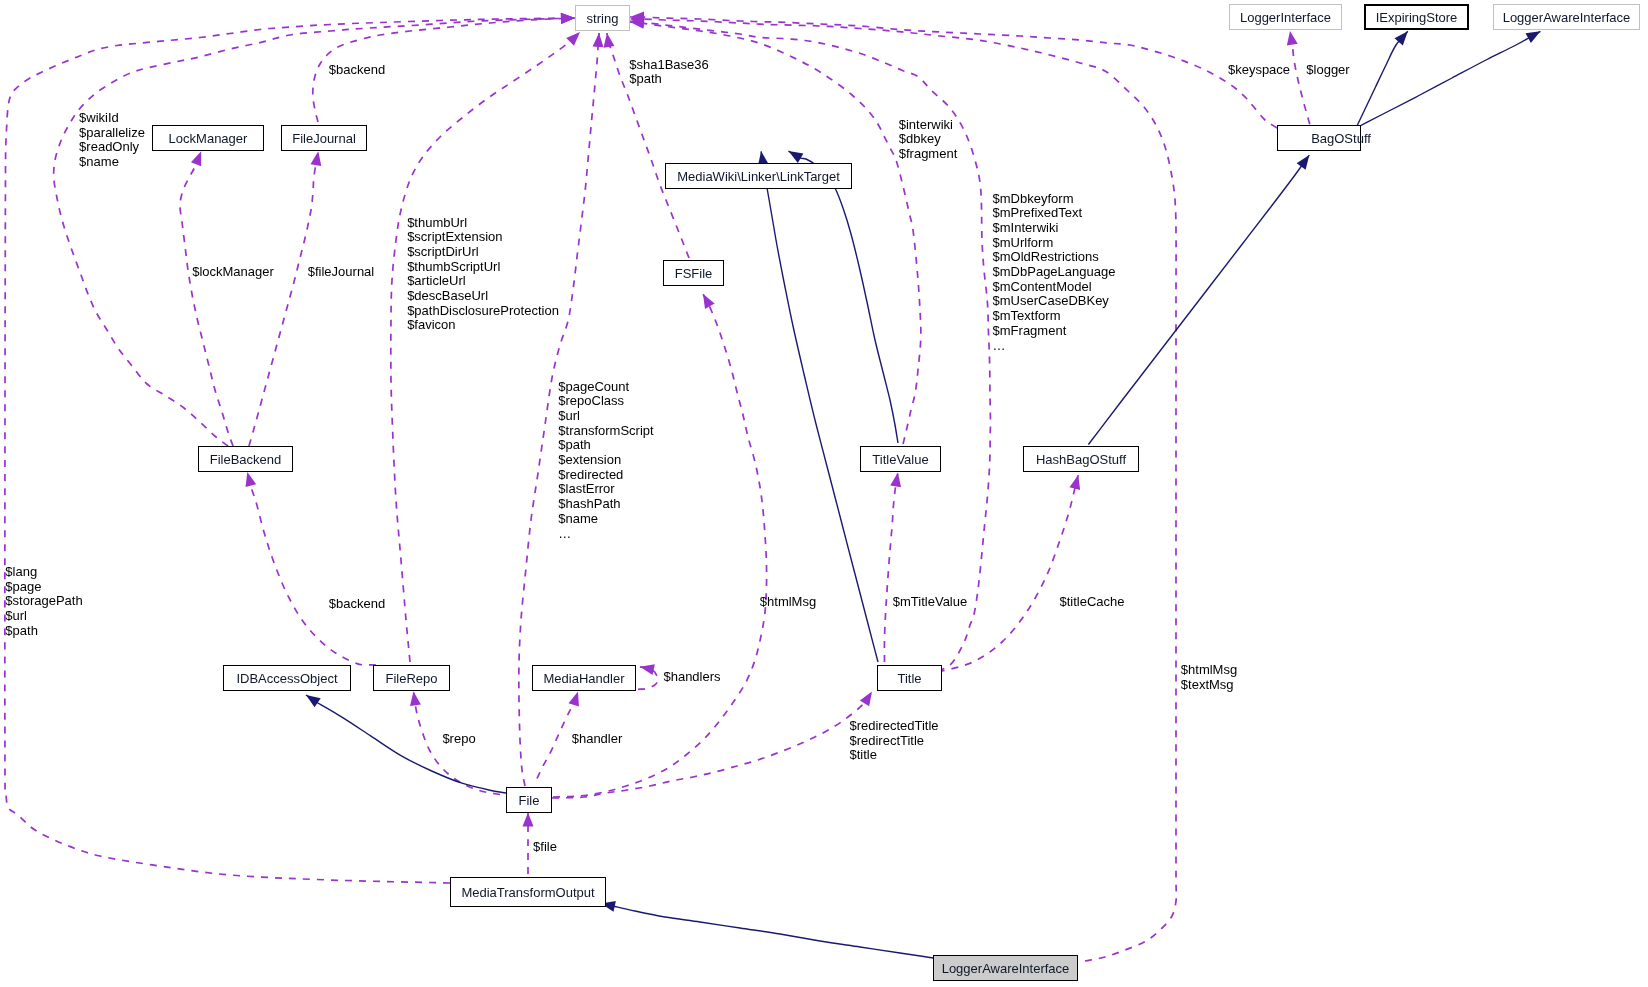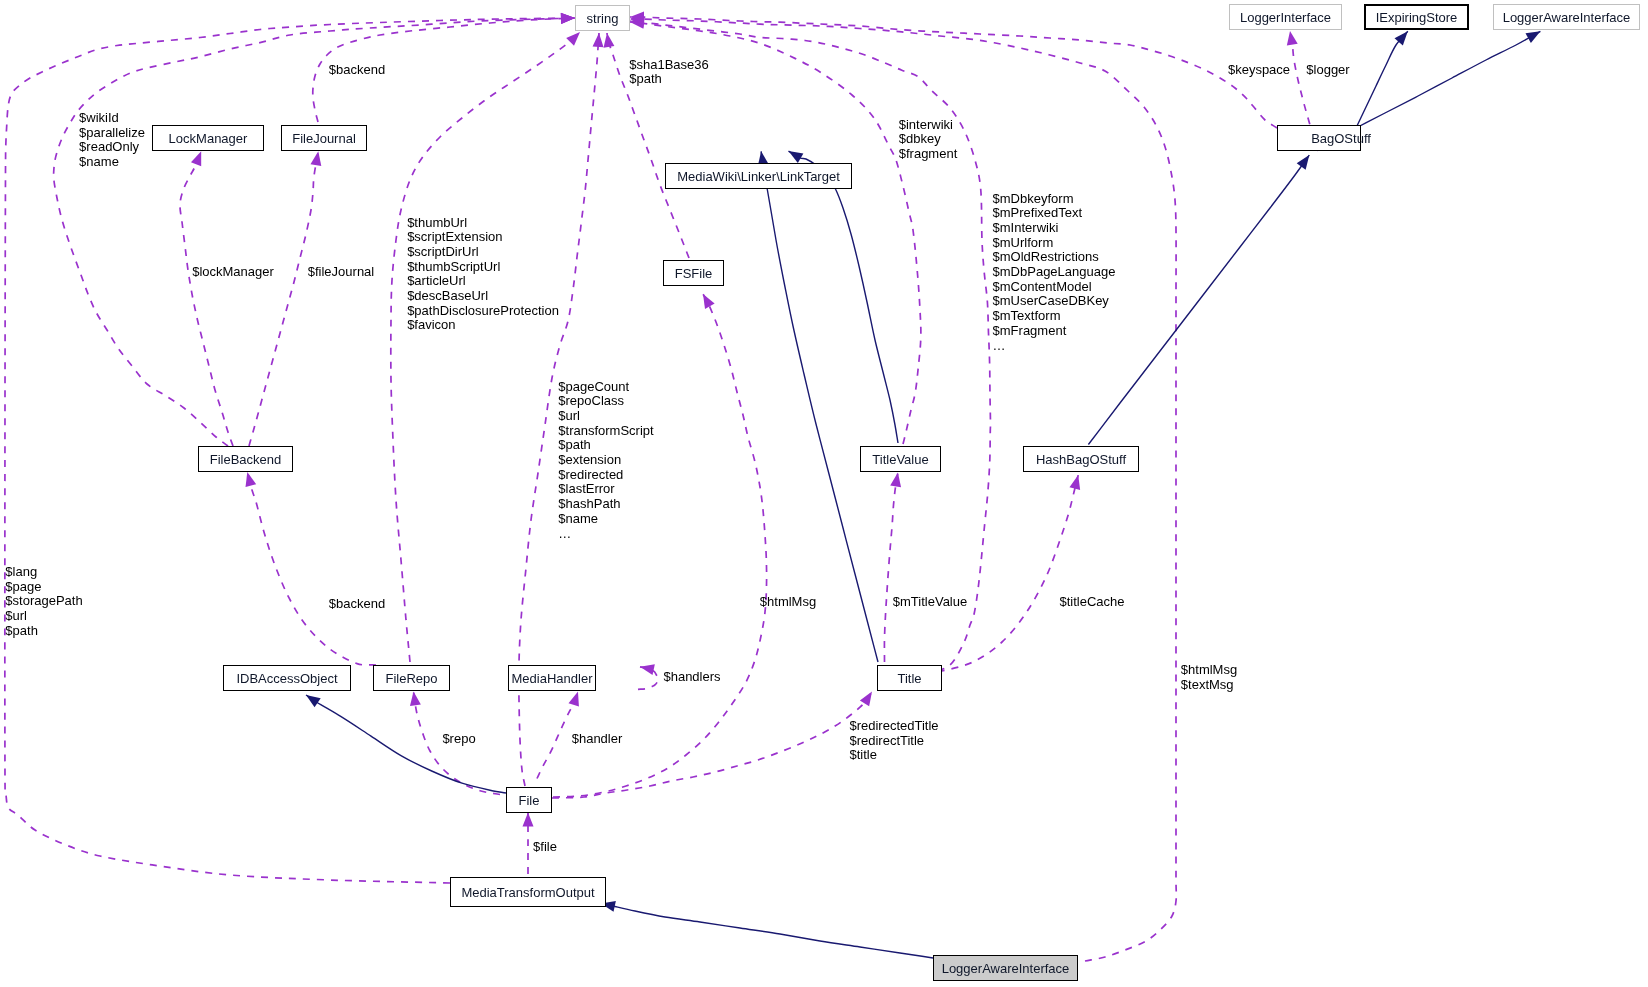--- a/index.html
+++ b/index.html
@@ -145,21 +145,21 @@
     <div class="node" style="left: 152px; top: 125px; width: 112px; height: 26px;">LockManager</div>
     <div class="node" style="left: 281px; top: 125px; width: 86px; height: 26px;">FileJournal</div>
     <div class="node" style="left: 665px; top: 125px; width: 187px; height: 26px; margin-top: 38px;">MediaWiki\Linker\LinkTarget</div>
     <div class="node" style="left: 1277px; top: 125px; width: 84px; height: 26px; padding-left: 44px;">BagOStuff</div>
     <div class="node" style="left: 663px; top: 260px; width: 61px; height: 26px;">FSFile</div>
     <div class="node" style="left: 198px; top: 446px; width: 95px; height: 26px;">FileBackend</div>
     <div class="node" style="left: 860px; top: 446px; width: 81px; height: 26px;">TitleValue</div>
     <div class="node" style="left: 1023px; top: 446px; width: 116px; height: 26px;">HashBagOStuff</div>
     <div class="node" style="left: 223px; top: 665px; width: 128px; height: 26px;">IDBAccessObject</div>
     <div class="node" style="left: 373px; top: 665px; width: 77px; height: 26px;">FileRepo</div>
-    <div class="node" style="left: 508px; top: 665px; width: 88px; height: 26px;">MediaHandler</div>
+    <div class="node" style="left: 532px; top: 665px; width: 104px; height: 26px;">MediaHandler</div>
     <div class="node" style="left: 861px; top: 665px; width: 65px; height: 26px; margin-left: 16px;">Title</div>
     <div class="node" style="left: 506px; top: 787px; width: 46px; height: 26px;">File</div>
     <div class="node" style="left: 450px; top: 877px; width: 156px; height: 30px;">MediaTransformOutput</div>
     <div class="node filled" style="left: 933px; top: 955px; width: 145px; height: 26px;">LoggerAwareInterface</div>
     <div class="elabel" style="left: 44px; top: 602px;">$lang
 $page
 $storagePath
 $url
 $path</div>
     <div class="elabel" style="left: 112px; top: 139.8px;">$wikiId

